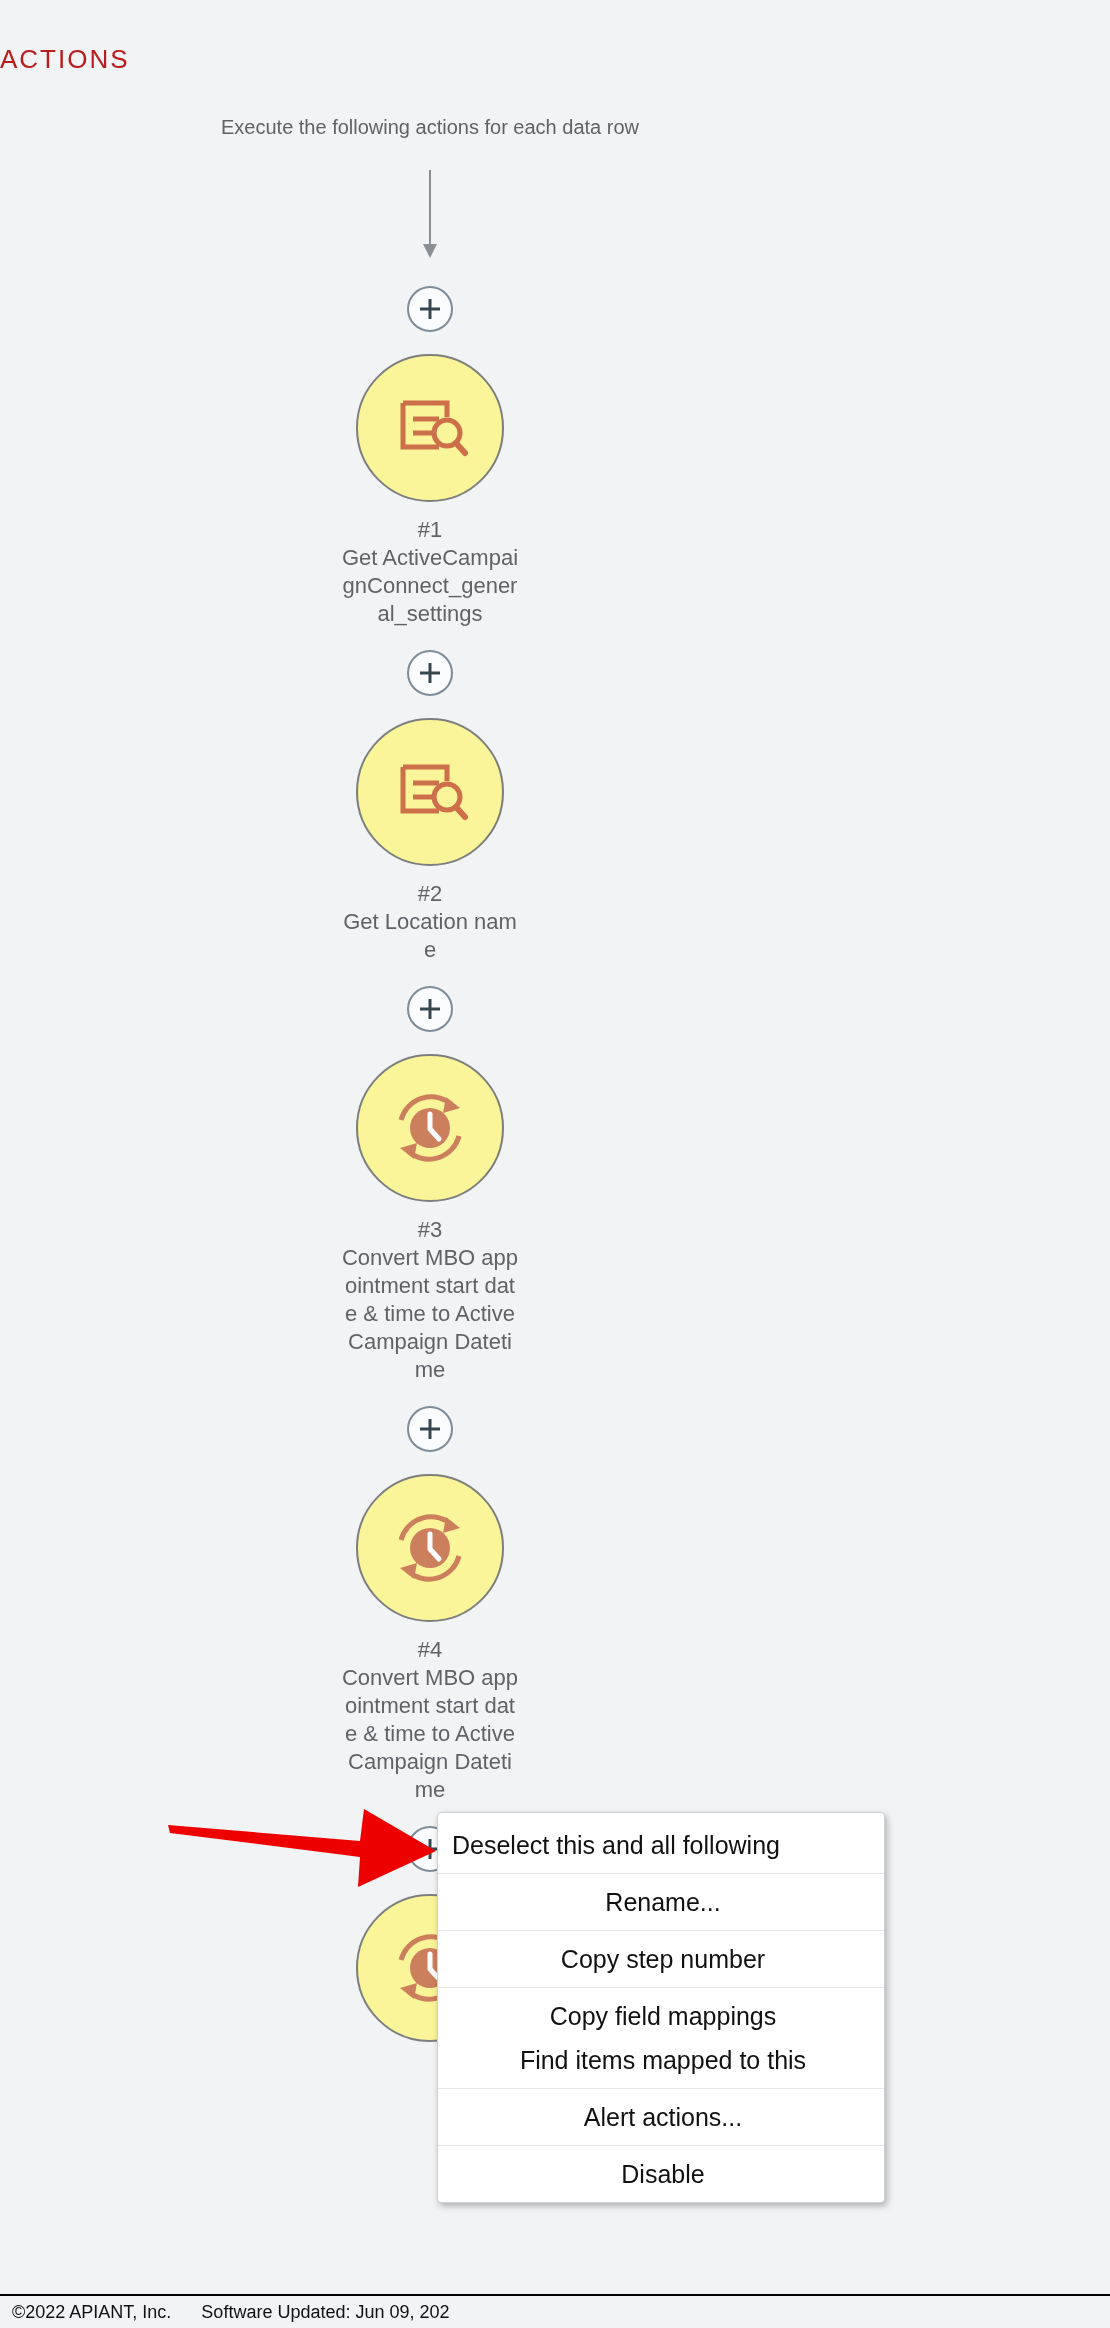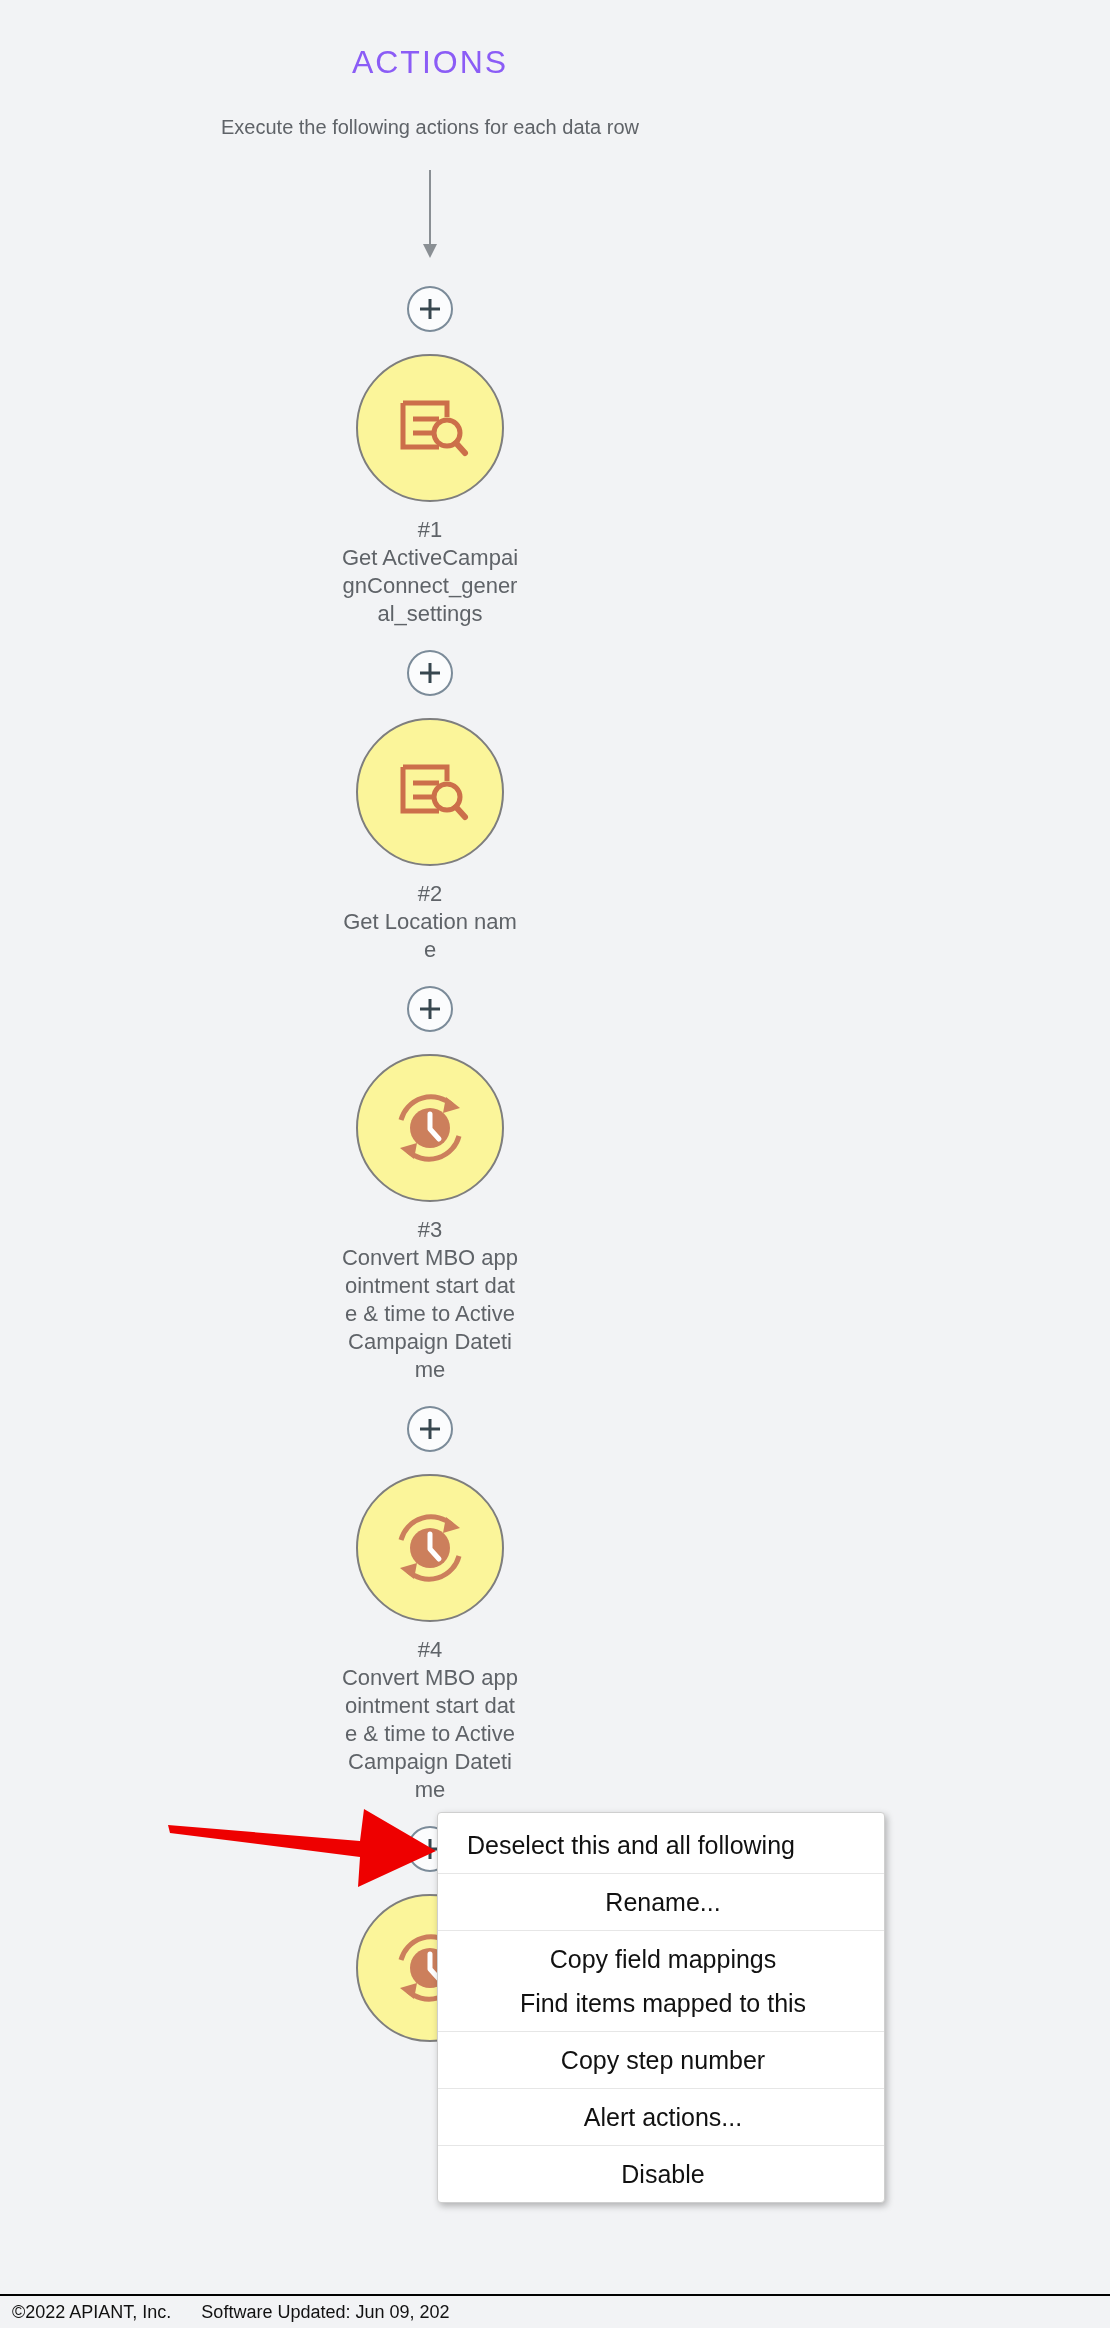--- a/index.html
+++ b/index.html
@@ -17,24 +17,23 @@
     height: 2328px;
     background: #f2f3f5;
   }
 
   
   .header-title {
     position: absolute;
     top: 44px;
     left: 0;
     width: 860px;
-    text-align: center;
-    font-size: 32px;
+    font-size: 26px;
     letter-spacing: 2px;
-    color: #8b5cf6;
+    color: #b91c1c;
     font-weight: 400;
   }
   .header-sub {
     position: absolute;
     top: 116px;
     left: 0;
     width: 860px;
     text-align: center;
     font-size: 20px;
     color: #5f6368;
@@ -135,21 +134,21 @@
     left: 437px;
     top: 1812px;
     width: 448px;
     background: #ffffff;
     border: 1px solid #cfcfcf;
     border-radius: 4px;
     box-shadow: 2px 3px 7px rgba(0,0,0,0.28);
     padding: 4px 0 0 0;
     overflow: hidden;
   }
-  .ctx-group { padding: 6px 15px; }
+  .ctx-group { padding: 6px 0; }
   .ctx-group + .ctx-group { border-top: 1px solid #e6e6e6; text-align: center; }
   .ctx-item {
     padding: 5px 10px 5px 14px;
     font-size: 25px;
     line-height: 34px;
     color: #111111;
     white-space: nowrap;
     cursor: default;
   }
 
@@ -305,25 +304,25 @@
   </svg>
 
   <div class="ctx-menu">
     <div class="ctx-group">
       <div class="ctx-item">Deselect this and all following</div>
     </div>
     <div class="ctx-group">
       <div class="ctx-item">Rename...</div>
     </div>
     <div class="ctx-group">
+      <div class="ctx-item">Copy step number</div>
+    </div>
+    <div class="ctx-group">
       <div class="ctx-item">Copy field mappings</div>
       <div class="ctx-item">Find items mapped to this</div>
-    </div>
-    <div class="ctx-group">
-      <div class="ctx-item">Copy step number</div>
     </div>
     <div class="ctx-group">
       <div class="ctx-item">Alert actions...</div>
     </div>
     <div class="ctx-group">
       <div class="ctx-item">Disable</div>
     </div>
   </div>
 
   <div class="footer">

